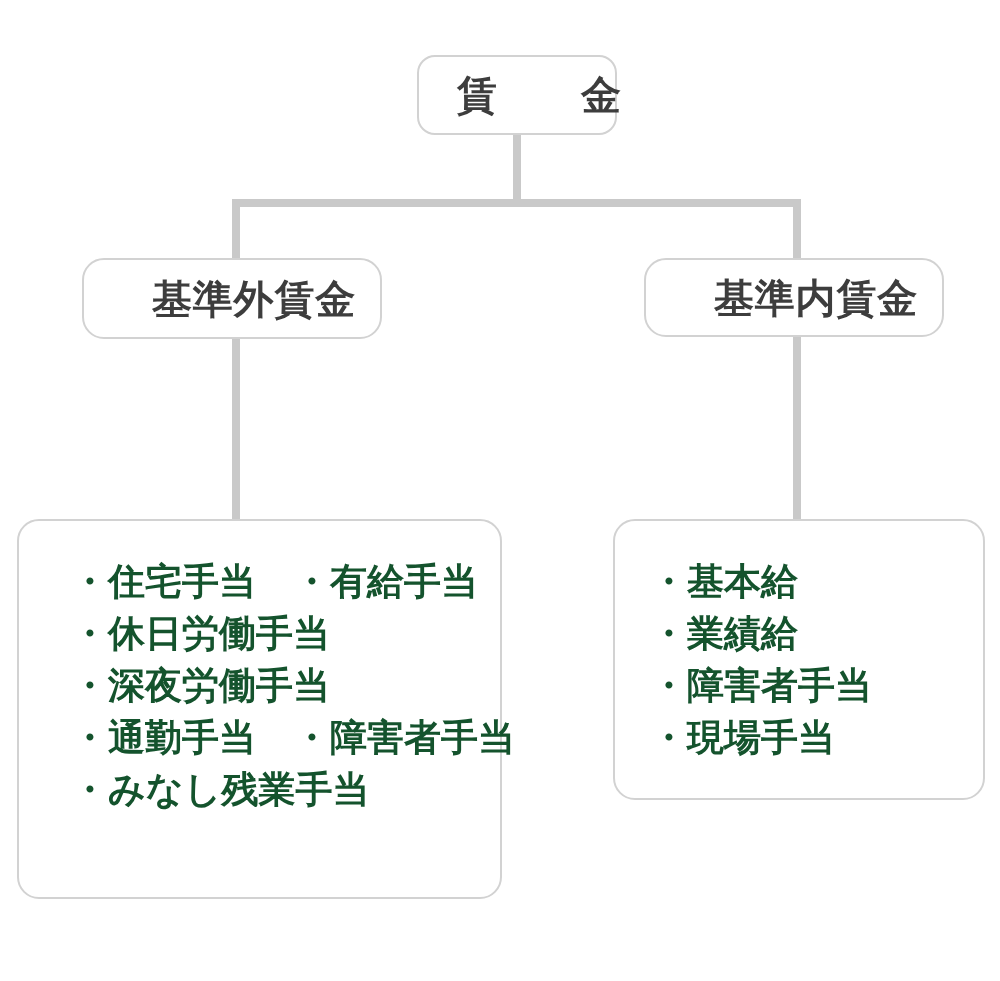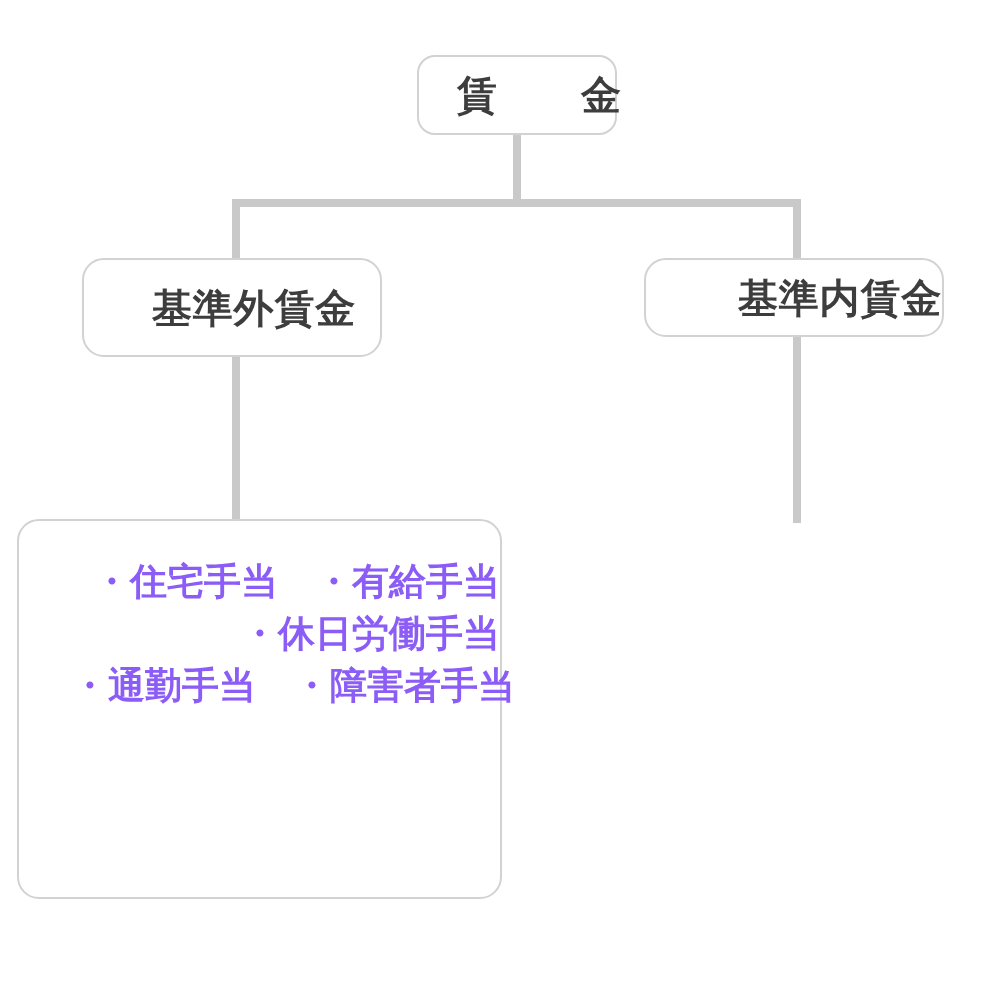--- a/index.html
+++ b/index.html
@@ -64,24 +64,23 @@
   }
 
   .list-body {
     position: absolute;
     left: 0;
     right: 0;
   }
   .list-line {
     font-size: 37px;
     font-weight: bold;
-    color: #8b5cf6;
+    color: #14532d;
     line-height: 52px;
     white-space: pre;
-    text-align: right;
   }
   .list-left  { padding-left: 52px; }
   .list-right { padding-left: 35px; }
 </style>
 </head>
 <body>
 
 <div id="canvas">
 
   <div class="conn" style="left:513px; top:133px; width:8px; height:70px;"></div>
@@ -93,30 +92,40 @@
   <div class="conn" style="left:793px; top:199px; width:8px; height:62px;"></div>
 
   <div class="conn" style="left:232px; top:335px; width:8px; height:188px;"></div>
 
   <div class="conn" style="left:793px; top:335px; width:8px; height:188px;"></div>
 
   <div class="node node-root" style="left:417px; top:55px; width:200px; height:80px;">
     <span class="title-root">賃　金</span>
   </div>
 
-  <div class="node node-branch" style="left:82px; top:258px; width:300px; height:99px;">
+  <div class="node node-branch" style="left:82px; top:258px; width:300px; height:81px;">
     <span class="title-branch">基準外賃金</span>
   </div>
 
-  <div class="node node-branch" style="left:644px; top:258px; width:300px; height:79px;justify-content:flex-end;">
+  <div class="node node-branch" style="left:644px; top:258px; width:300px; height:79px;">
     <span class="title-branch">基準内賃金</span>
   </div>
 
   <div class="node node-list" style="left:17px; top:519px; width:485px; height:380px;">
     <div class="list-body" style="top:35px;">
       <div class="list-line list-left">・住宅手当　・有給手当</div>
       <div class="list-line list-left">・休日労働手当</div>
+      <div class="list-line list-left">・深夜労働手当</div>
       <div class="list-line list-left">・通勤手当　・障害者手当</div>
+      <div class="list-line list-left">・みなし残業手当</div>
     </div>
   </div>
 
+  <div class="node node-list" style="left:613px; top:519px; width:372px; height:281px;">
+    <div class="list-body" style="top:35px;">
+      <div class="list-line list-right">・基本給</div>
+      <div class="list-line list-right">・業績給</div>
+      <div class="list-line list-right">・障害者手当</div>
+      <div class="list-line list-right">・現場手当</div>
+    </div>
+  </div>
 
 </div>
 
 </body></html>

